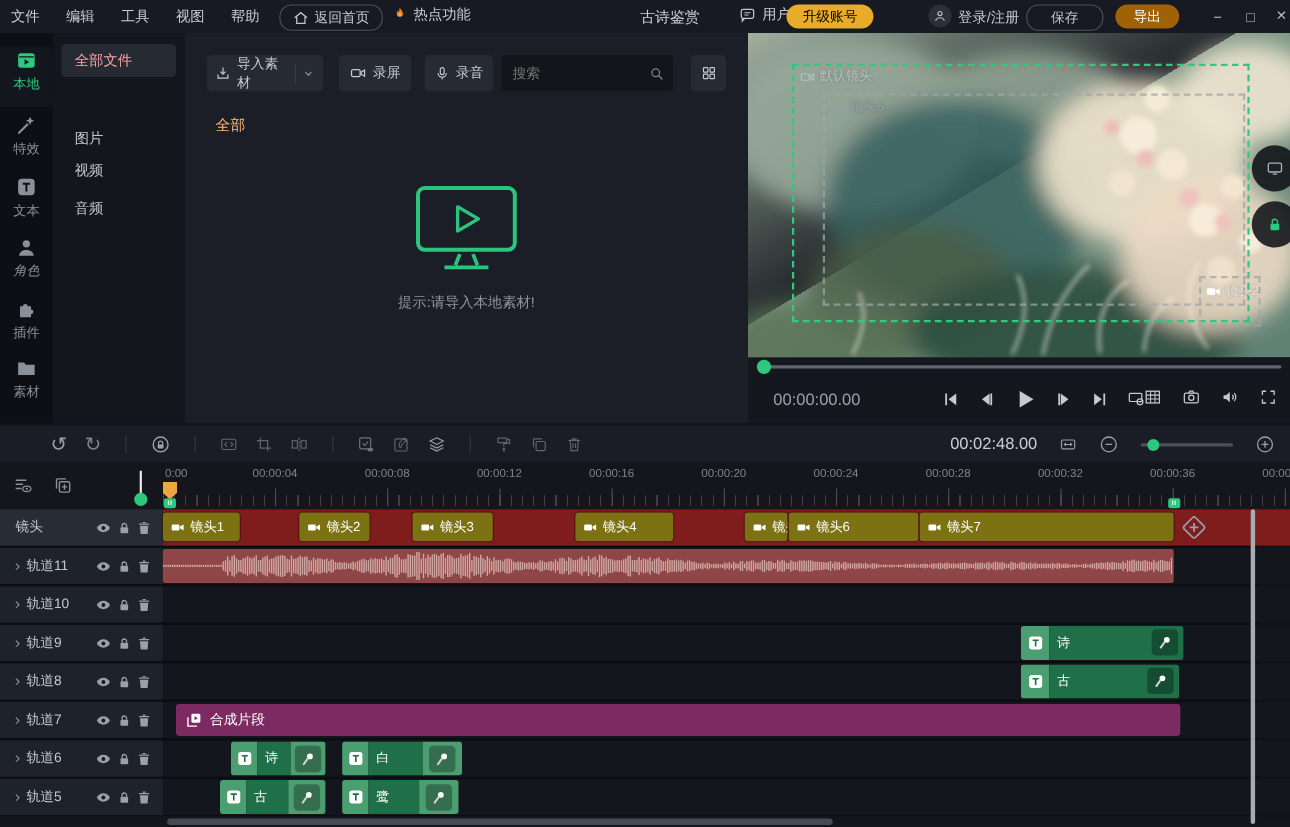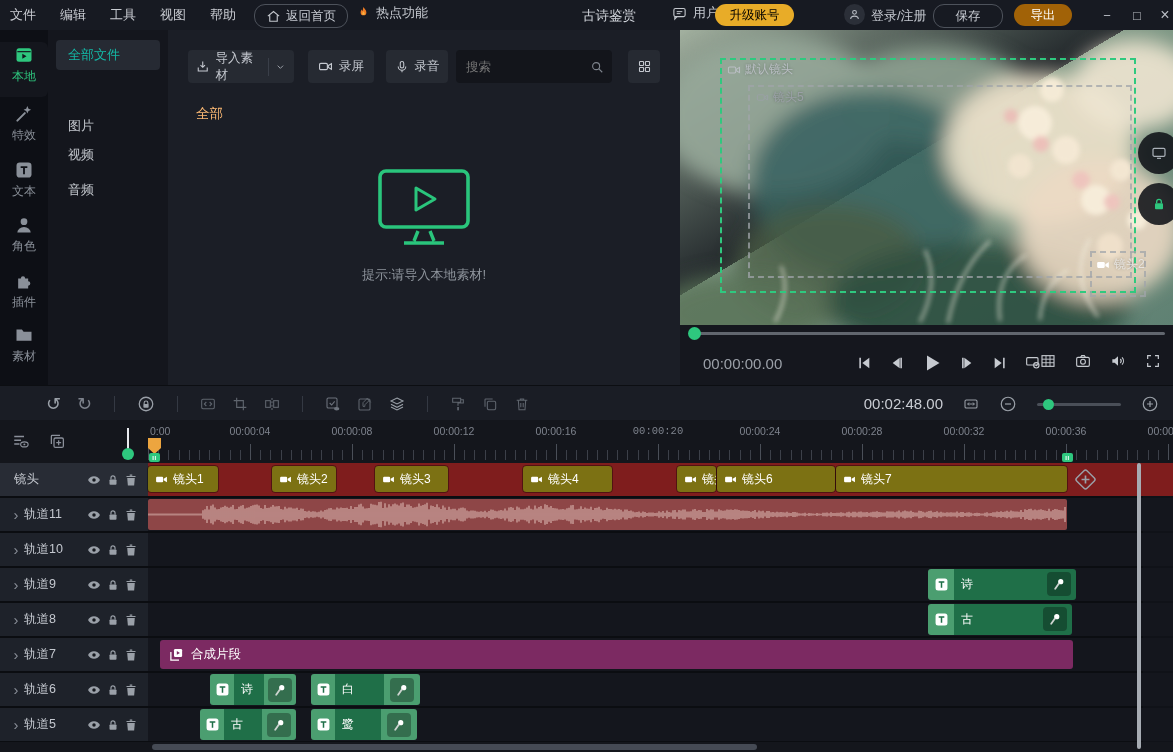--- a/index.html
+++ b/index.html
@@ -16,21 +16,21 @@
   .pill.outline{border:1px solid #4d525b;color:#c6cad1;}
   .tb-ic{width:15px;height:15px;}
   .winbtn{position:absolute;top:0;width:26px;height:30px;display:flex;align-items:center;justify-content:center;color:#b9bdc4;font-size:13px;}
   
   .iconbar{position:absolute;left:0;top:30px;width:48px;height:355px;background:#0d0f15;}
   .ib-item{position:absolute;left:0;width:48px;height:52px;display:flex;flex-direction:column;align-items:center;gap:3px;padding-top:3px;color:#8a9099;font-size:12px;}
   .ib-item.active{color:#2ec77e;background:#14161d;border-radius:0 6px 6px 0;}
   
   .subbar{position:absolute;left:48px;top:30px;width:120px;height:355px;background:#14161d;}
   .sb-active{position:absolute;left:8px;top:10px;width:104px;height:30px;background:#262a33;border-radius:4px;
-             display:flex;align-items:center;padding-left:12px;color:#14b8a6;box-sizing:border-box;font-family:Liberation Mono, monospace;}
+             display:flex;align-items:center;padding-left:12px;color:#fca5a5;box-sizing:border-box;font-family:Liberation Mono, monospace;}
   .sb-item{position:absolute;left:20px;color:#c3c7cd;}
   .media{position:absolute;left:168px;top:30px;width:512px;height:355px;background:#1b1e26;}
   .mbtn{position:absolute;top:20px;height:33px;background:#262a32;border-radius:4px;display:flex;align-items:center;
         gap:6px;color:#c6cad1;font-size:12.5px;box-sizing:border-box;}
   .msearch{position:absolute;top:20px;height:33px;background:#13151b;border-radius:4px;display:flex;align-items:center;box-sizing:border-box;padding:0 8px;}
   .msearch input{flex:1;background:transparent;border:none;outline:none;color:#aab0b8;font-size:12.5px;width:110px;font-family:inherit;}
   
   .preview{position:absolute;left:680px;top:30px;width:493px;height:355px;background:#15171e;}
   .pv-canvas{position:absolute;left:0;top:0;width:493px;height:295px;overflow:hidden;}
   .frame{position:absolute;box-sizing:border-box;}
@@ -181,21 +181,21 @@
       </svg>
       <span>特效</span>
     </div>
     <div class="ib-item" style="top:127px;">
       <svg class="ic" style="width:20px;height:20px;" viewBox="0 0 24 24">
         <rect x="3" y="3" width="18" height="18" rx="4" fill="currentColor"></rect>
         <path d="M8 8.5h8M12 8.5V17" stroke="#0d0f15" stroke-width="2.2"></path>
       </svg>
       <span>文本</span>
     </div>
-    <div class="ib-item" style="top:182px;">
+    <div class="ib-item" style="top:182px;font-style:italic;">
       <svg class="ic" style="width:20px;height:20px;" viewBox="0 0 24 24">
         <circle cx="12" cy="8" r="4" fill="currentColor"></circle>
         <path d="M4 21a8 6.5 0 0 1 16 0z" fill="currentColor"></path>
       </svg>
       <span>角色</span>
     </div>
     <div class="ib-item" style="top:238px;">
       <svg class="ic" style="width:20px;height:20px;" viewBox="0 0 24 24">
         <path d="M5 9h3.2a2.6 2.6 0 1 1 5.2 0H17v3.4a2.6 2.6 0 1 1 0 5.2V21H5z" fill="currentColor"></path>
       </svg>
@@ -495,21 +495,21 @@
         <path d="M14.2 11v6.5M11 14.2h6.5" stroke="#8b909a" stroke-width="1.7"></path>
       </svg>
     </div>
 
     <div class="ruler">
       <span class="rlabel" style="left:2px;transform:none;">0:00</span>
       <span class="rlabel" style="left:102px;">00:00:04</span>
       <span class="rlabel" style="left:204px;">00:00:08</span>
       <span class="rlabel" style="left:306px;">00:00:12</span>
       <span class="rlabel" style="left:408px;">00:00:16</span>
-      <span class="rlabel" style="left:510px;font-family:Liberation Mono, monospace;">00:00:20</span>
+      <span class="rlabel" style="left:510px;">00:00:20</span>
       <span class="rlabel" style="left:612px;">00:00:24</span>
       <span class="rlabel" style="left:714px;">00:00:28</span>
       <span class="rlabel" style="left:816px;">00:00:32</span>
       <span class="rlabel" style="left:918px;">00:00:36</span>
       <span class="rlabel" style="left:1020px;">00:00:40</span>
       <div class="rticks"></div>
       <div class="rmaj" style="left:0;"></div>
       <div class="rmaj" style="left:102px;"></div>
       <div class="rmaj" style="left:204px;"></div>
       <div class="rmaj" style="left:306px;"></div>

